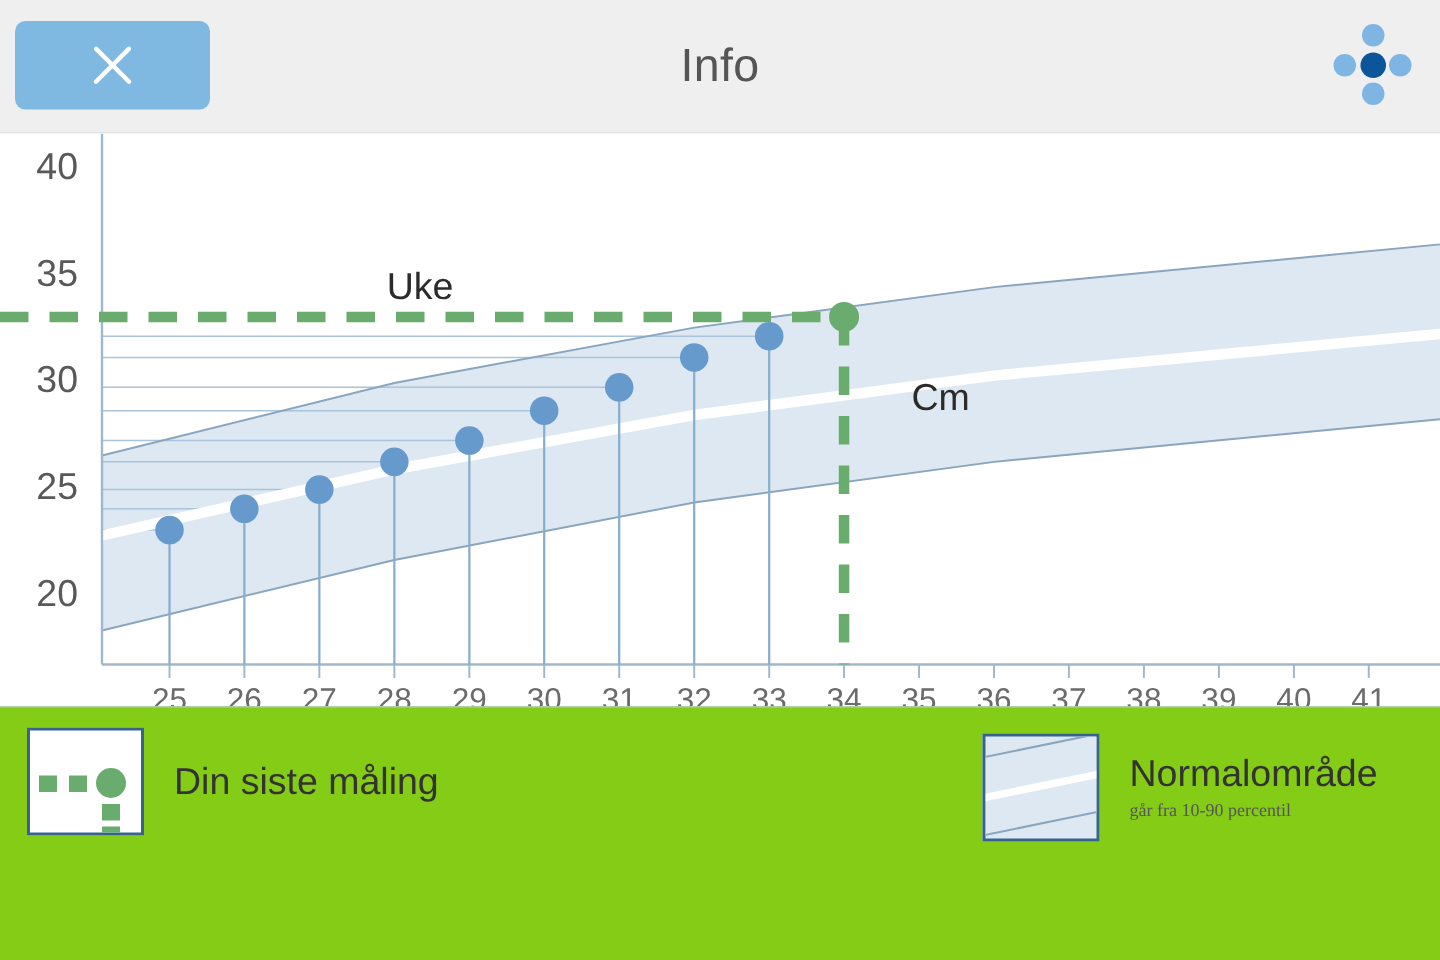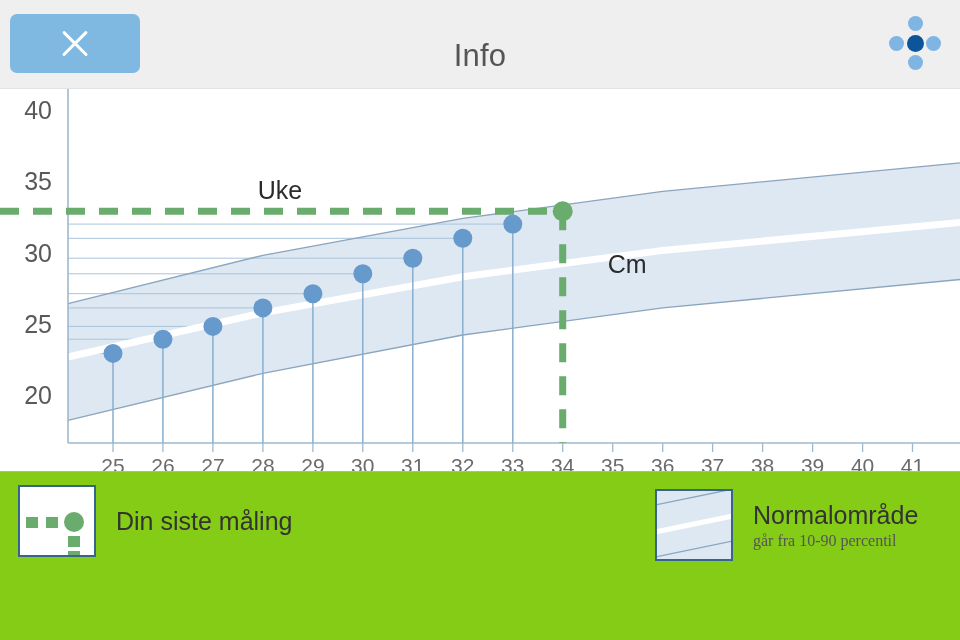--- a/index.html
+++ b/index.html
@@ -28,21 +28,21 @@
   }
   .close-btn .x:before,.close-btn .x:after{
     content:"";position:absolute;left:50%;top:50%;
     width:34px;height:3.2px;background:#ffffff;border-radius:2px;
     margin-left:-17px;margin-top:-1.6px;
   }
   .close-btn .x:before{transform:rotate(45deg);}
   .close-btn .x:after{transform:rotate(-45deg);}
 
   .header-title{
-    position:absolute;left:0;top:12px;width:960px;height:88px;
+    position:absolute;left:0;top:0;width:960px;height:88px;
     display:flex;align-items:center;justify-content:center;
     font-size:31px;color:#555555;font-weight:400;letter-spacing:.2px;
     pointer-events:none;
   }
 
   .dots-menu{
     position:absolute;right:14px;top:14px;width:62px;height:60px;
     cursor:pointer;
   }
   .dots-menu i{position:absolute;border-radius:50%;display:block;}
@@ -93,21 +93,21 @@
   }
   .swatch.band{background:#dde8f2;}
   .legend-label{
     margin-left:20px;display:flex;flex-direction:column;justify-content:center;
   }
   .legend-title{
     font-size:25px;color:#333333;line-height:1.12;white-space:nowrap;
   }
   .legend-sub{
     font-family:"Liberation Serif", serif;
-    font-size:16px;color:#555555;margin-top:3px;white-space:nowrap;
+    font-size:12px;color:#555555;margin-top:3px;white-space:nowrap;
   }
 
   
   .sw-g-sq{position:absolute;background:#6aab6e;}
   .sw-g-dot{position:absolute;background:#6aab6e;border-radius:50%;}
 </style>
 </head>
 <body>
 
 <div id="app">

